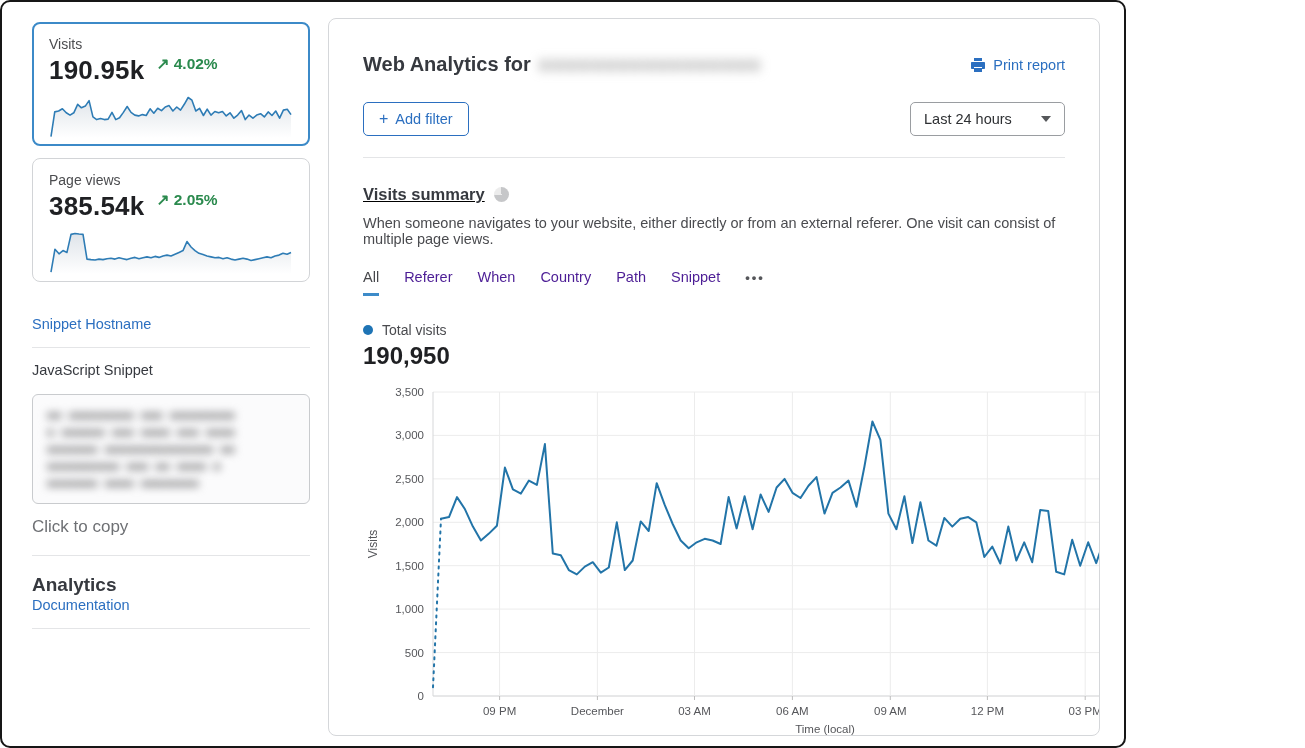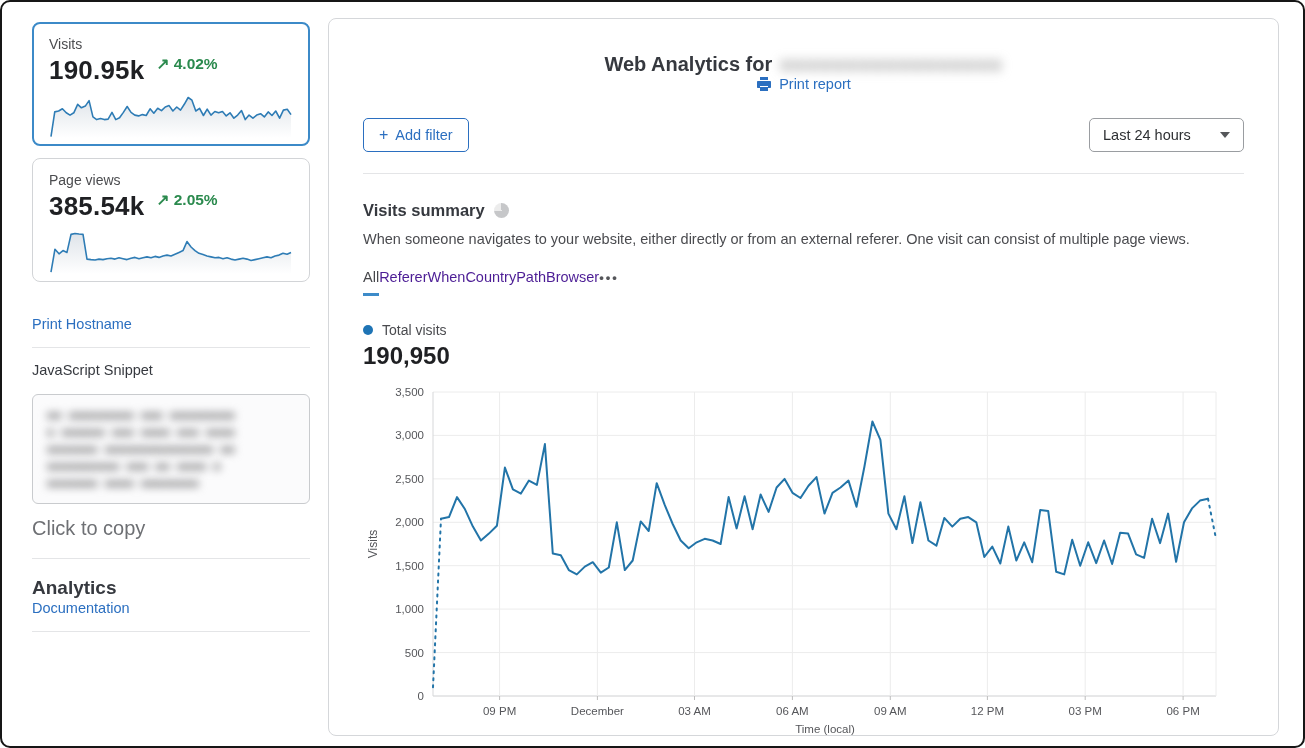--- a/index.html
+++ b/index.html
@@ -1,55 +1,55 @@
 <!DOCTYPE html>
 <html><head>
 <meta charset="utf-8">
 <style>
   * { margin:0; padding:0; box-sizing:border-box; }
   html,body { width:1305px; height:748px; background:#fff; font-family:"Liberation Sans",sans-serif; }
-  .frame { width:1305px; height:748px; border:2px solid #161616; border-radius:10px; display:flex; overflow:hidden; background:#fff; }
+  .frame { width:1126px; height:748px; border:2px solid #161616; border-radius:10px; display:flex; overflow:hidden; background:#fff; }
 
   
   .sidebar { width:326px; flex:0 0 326px; padding:20px 18px 0 30px; }
   .card { border:1px solid #d2d4d7; border-radius:8px; height:124px; padding:13px 16px 0; margin-bottom:12px; background:#fff; cursor:pointer; }
   .card.selected { border:2px solid #3c8ac8; padding:12px 15px 0; }
   .card-label { font-size:14px; color:#4b4c4f; }
   .card-valrow { display:flex; align-items:flex-start; margin-top:3px; }
   .card-value { font-size:26px; font-weight:bold; color:#1f2023; letter-spacing:.2px; }
   .card-delta { margin-left:12px; font-size:15.5px; font-weight:bold; color:#2b8a4e; }
   .spark { display:block; width:100%; height:50px; margin-top:4px; }
 
   .side-h2 { font-size:19px; font-weight:bold; color:#36393f; margin-top:34px; }
   .side-link { display:inline-block; font-size:14.5px; color:#2b6fc0; text-decoration:none; cursor:pointer; }
   .divider { border:none; border-top:1px solid #e4e5e7; margin:14px 0; }
   .snippet-label { font-size:14.5px; color:#36393f; margin-top:2px; }
   .snippet-box { margin-top:16px; border:1px solid #c9cbce; border-radius:6px; background:#fbfbfc; padding:12px 14px; height:110px; overflow:hidden; cursor:pointer; }
   .snippet-box span { display:block; font-family:"DejaVu Sans Mono",monospace; font-size:12px; line-height:17px; color:#8b8b8d; filter:blur(4px); white-space:nowrap; }
-  .copy-hint { font-size:20px; color:#6e7074; margin-top:13px; }
+  .copy-hint { font-size:17px; color:#6e7074; margin-top:13px; }
   .mt22 { margin-top:22px; } .mt20 { } .mt18 { margin-top:18px; }
 
   
   .panel { flex:1; margin:16px 24px 10px 0; border:1px solid #d5d7da; border-radius:8px; background:#fff; padding:0 34px; overflow:hidden; }
-  .panel-header { margin-top:34px; display:flex; justify-content:space-between; align-items:center;flex-direction:column; }
+  .panel-header { margin-top:34px; display:flex; justify-content:space-between; align-items:center; }
   .panel-title { font-size:20px; font-weight:bold; color:#36393f; display:flex; align-items:center; }
   .redacted-domain { display:inline-block; margin-left:8px; color:#8f8f8f; font-weight:bold; letter-spacing:1px; filter:blur(6px); user-select:none; }
   .print-link { display:flex; align-items:center; gap:7px; font-size:14.5px; color:#2b6fc0; text-decoration:none; cursor:pointer; }
   .panel-controls { margin-top:26px; display:flex; justify-content:space-between; align-items:center; padding-bottom:21px; border-bottom:1px solid #e4e5e7; }
   .btn-add-filter { display:flex; align-items:center; gap:7px; background:#fff; border:1px solid #2b6fc0; border-radius:5px; color:#2b6fc0; font-size:14.5px; padding:8px 15px; cursor:pointer; font-family:inherit; }
   .btn-add-filter .plus { font-size:16px; line-height:12px; }
   .dropdown { width:155px; border:1px solid #9a9da1; border-radius:5px; background:#fff; display:flex; align-items:center; justify-content:space-between; padding:8px 13px; font-size:14.5px; color:#2e3033; cursor:pointer; }
   .caret { width:0; height:0; border-left:5px solid transparent; border-right:5px solid transparent; border-top:6px solid #55575a; }
 
-  .section-title-row { margin-top:27px; display:flex; align-items:center; gap:9px; }
+  .section-title-row { margin-top:27px; display:flex; align-items:center; gap:9px;text-decoration:underline; }
   .section-title { font-size:16.5px; font-weight:bold; color:#36393f; }
   .pie-icon { width:15px; height:15px; border-radius:50%; background:conic-gradient(from 270deg,#ececec 0 90deg,#c6c7c9 90deg 360deg); }
   .section-desc { margin-top:11px; font-size:14.5px; color:#4a4b4f; }
 
-  .tabs { margin-top:22px; display:flex; align-items:flex-end; }
+  .tabs { margin-top:22px; display:flex; gap:25px; align-items:flex-end; }
   .tab { font-size:14.5px; color:#4c1d95; padding-bottom:8px; cursor:pointer; border-bottom:3px solid transparent; }
   .tab.active { color:#46474b; border-bottom:3px solid #3d8bc9; }
   .tab.more { font-size:13px; letter-spacing:2px; font-weight:bold; color:#55565a; }
 
   .legend-row { margin-top:26px; display:flex; align-items:center; gap:9px; }
   .legend-dot { width:10px; height:10px; border-radius:50%; background:#1e74b5; }
   .legend-label { font-size:14px; color:#4a4b4f; }
   .total-number { margin-top:4px; font-size:24px; font-weight:bold; color:#1f2023; }
   .chart-wrap { margin-top:14px; }
   .chart-wrap svg { display:block; }
@@ -91,21 +91,21 @@
               <stop offset="0" stop-color="#b7c3cf" stop-opacity="0.45"></stop>
               <stop offset="1" stop-color="#b7c3cf" stop-opacity="0"></stop>
             </linearGradient>
           </defs>
           <path d="M2,48 L2.0,46.2 L6.0,23.2 L10.1,27.8 L14.1,24.6 L18.1,26.4 L22.2,8.4 L26.2,7.5 L30.2,8.0 L34.3,8.4 L38.3,33.1 L42.3,33.6 L46.4,34.0 L50.4,33.1 L54.4,33.6 L58.5,32.7 L62.5,32.3 L66.5,33.1 L70.6,31.8 L74.6,32.7 L78.6,33.6 L82.7,32.3 L86.7,31.4 L90.7,32.7 L94.8,31.8 L98.8,30.9 L102.8,31.8 L106.9,30.4 L110.9,31.4 L114.9,30.0 L119.0,29.1 L123.0,30.0 L127.0,28.2 L131.1,26.4 L135.1,24.6 L139.1,15.6 L143.2,21.0 L147.2,24.6 L151.2,27.3 L155.3,28.6 L159.3,30.0 L163.3,30.9 L167.4,31.8 L171.4,31.4 L175.4,32.7 L179.5,31.8 L183.5,33.1 L187.5,34.0 L191.6,33.1 L195.6,32.3 L199.6,33.1 L203.7,34.5 L207.7,33.6 L211.7,32.7 L215.8,31.8 L219.8,30.9 L223.8,31.8 L227.9,30.0 L231.9,29.1 L235.9,27.3 L240.0,28.2 L244.0,26.4 L244,48 Z" fill="url(#sg1)" stroke="none"></path>
           <path d="M2.0,46.2 L6.0,23.2 L10.1,27.8 L14.1,24.6 L18.1,26.4 L22.2,8.4 L26.2,7.5 L30.2,8.0 L34.3,8.4 L38.3,33.1 L42.3,33.6 L46.4,34.0 L50.4,33.1 L54.4,33.6 L58.5,32.7 L62.5,32.3 L66.5,33.1 L70.6,31.8 L74.6,32.7 L78.6,33.6 L82.7,32.3 L86.7,31.4 L90.7,32.7 L94.8,31.8 L98.8,30.9 L102.8,31.8 L106.9,30.4 L110.9,31.4 L114.9,30.0 L119.0,29.1 L123.0,30.0 L127.0,28.2 L131.1,26.4 L135.1,24.6 L139.1,15.6 L143.2,21.0 L147.2,24.6 L151.2,27.3 L155.3,28.6 L159.3,30.0 L163.3,30.9 L167.4,31.8 L171.4,31.4 L175.4,32.7 L179.5,31.8 L183.5,33.1 L187.5,34.0 L191.6,33.1 L195.6,32.3 L199.6,33.1 L203.7,34.5 L207.7,33.6 L211.7,32.7 L215.8,31.8 L219.8,30.9 L223.8,31.8 L227.9,30.0 L231.9,29.1 L235.9,27.3 L240.0,28.2 L244.0,26.4 " fill="none" stroke="#2e7cb5" stroke-width="1.6" stroke-linejoin="round"></path>
         </svg>
     </div>
 
 
-    <a class="side-link mt22">Print Hostname</a>
+    <a class="side-link mt22">Snippet Hostname</a>
     <hr class="divider">
 
     <div class="snippet-label">JavaScript Snippet</div>
 
     <div class="snippet-box">
       <span>●● ●●●●●●●●● ●●● ●●●●●●●●●</span>
       <span>● ●●●●●● ●●●  ●●●● ●●● ●●●●</span>
       <span>●●●●●●●  ●●●●●●●●●●●●●●● ●●</span>
       <span>●●●●●●●●●● ●●● ●●  ●●●● ●</span>
       <span>●●●●●●●   ●●●●    ●●●●●●●●</span>
@@ -150,21 +150,21 @@
       <span class="pie-icon"></span>
     </div>
     <p class="section-desc">When someone navigates to your website, either directly or from an external referer. One visit can consist of multiple page views.</p>
 
     <nav class="tabs">
       <span class="tab active">All</span>
       <span class="tab">Referer</span>
       <span class="tab">When</span>
       <span class="tab">Country</span>
       <span class="tab">Path</span>
-      <span class="tab">Browser</span>
+      <span class="tab">Snippet</span>
       <span class="tab more">•••</span>
     </nav>
 
     <div class="legend-row">
       <span class="legend-dot"></span>
       <span class="legend-label">Total visits</span>
     </div>
     <div class="total-number">190,950</div>
 
     <div class="chart-wrap">

